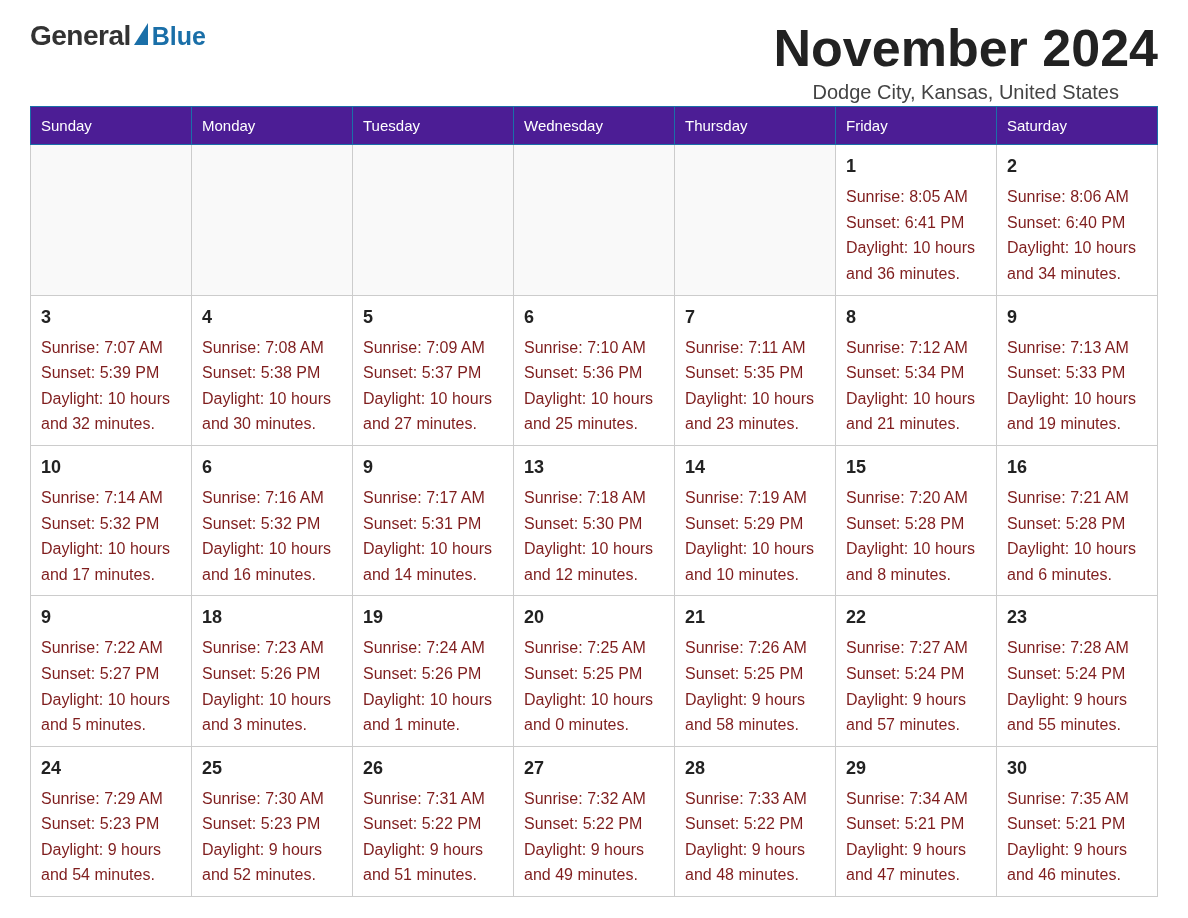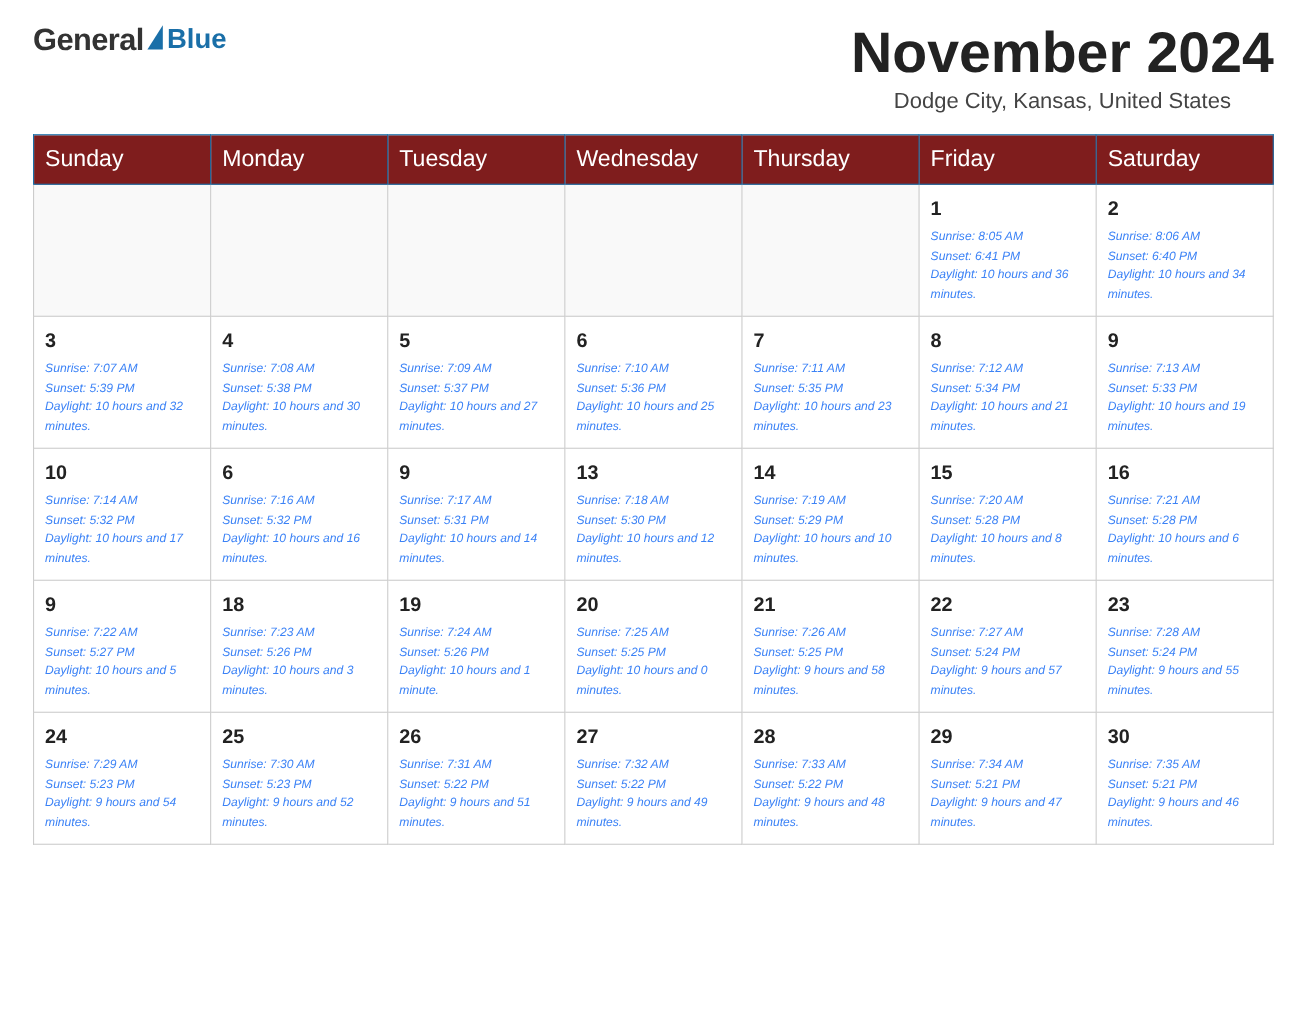--- a/index.html
+++ b/index.html
@@ -7,21 +7,21 @@
       background: #fff;
       font-family: Arial, sans-serif;
       padding: 20px 30px;
       width: 1188px;
       min-height: 918px;
     }
     .header {
       display: flex;
       justify-content: space-between;
       align-items: flex-start;
-      margin-bottom: 18px;
+      margin-bottom: 2px;
     }
     .logo {
       display: flex;
       flex-direction: column;
       align-items: flex-start;
     }
     .logo-general {
       font-size: 28px;
       font-weight: bold;
       color: #333;
@@ -49,23 +49,23 @@
       font-size: 20px;
       color: #444;
       margin-top: 4px;
     }
     .calendar-table {
       width: 100%;
       border-collapse: collapse;
       border: 1px solid #aaa;
     }
     .calendar-table th {
-      background-color: #7f1d1d;
+      background-color: #4c1d95;
       color: #fff;
-      font-size: 21px;
+      font-size: 15px;
       font-weight: normal;
       padding: 10px 10px;
       text-align: left;
       border: 1px solid #1a6fa8;
       margin-top: 11px;
     }
     .calendar-table td {
       vertical-align: top;
       padding: 8px 10px;
       border: 1px solid #ccc;
@@ -76,24 +76,23 @@
       line-height: 1.5;
     }
     .day-num {
       font-size: 18px;
       font-weight: bold;
       color: #222;
       display: block;
       margin-bottom: 4px;
     }
     .day-info {
-      font-size: 11px;
-      color: #3b82f6;
+      font-size: 16px;
+      color: #7f1d1d;
       line-height: 1.6;
-      font-style: italic;
     }
     .empty-cell {
       background: #f9f9f9;
     }
     tr.week-row td {
       height: 120px;
     }
   </style>
 </head>
 <body>

